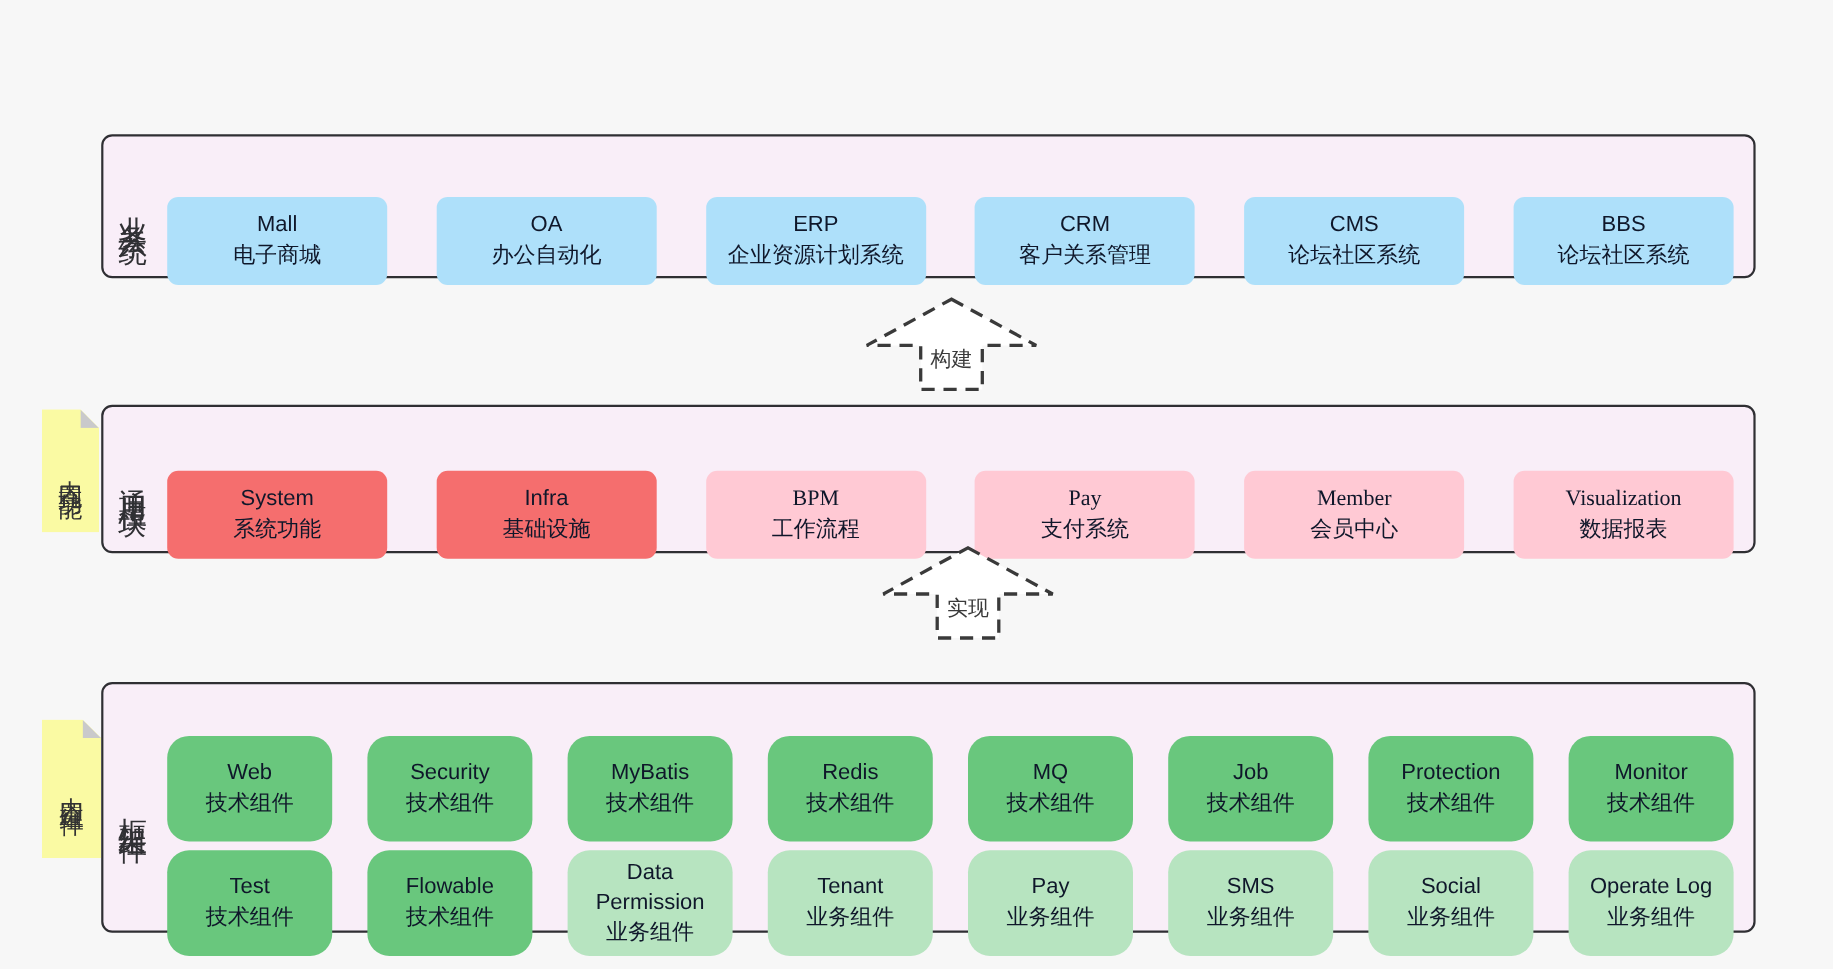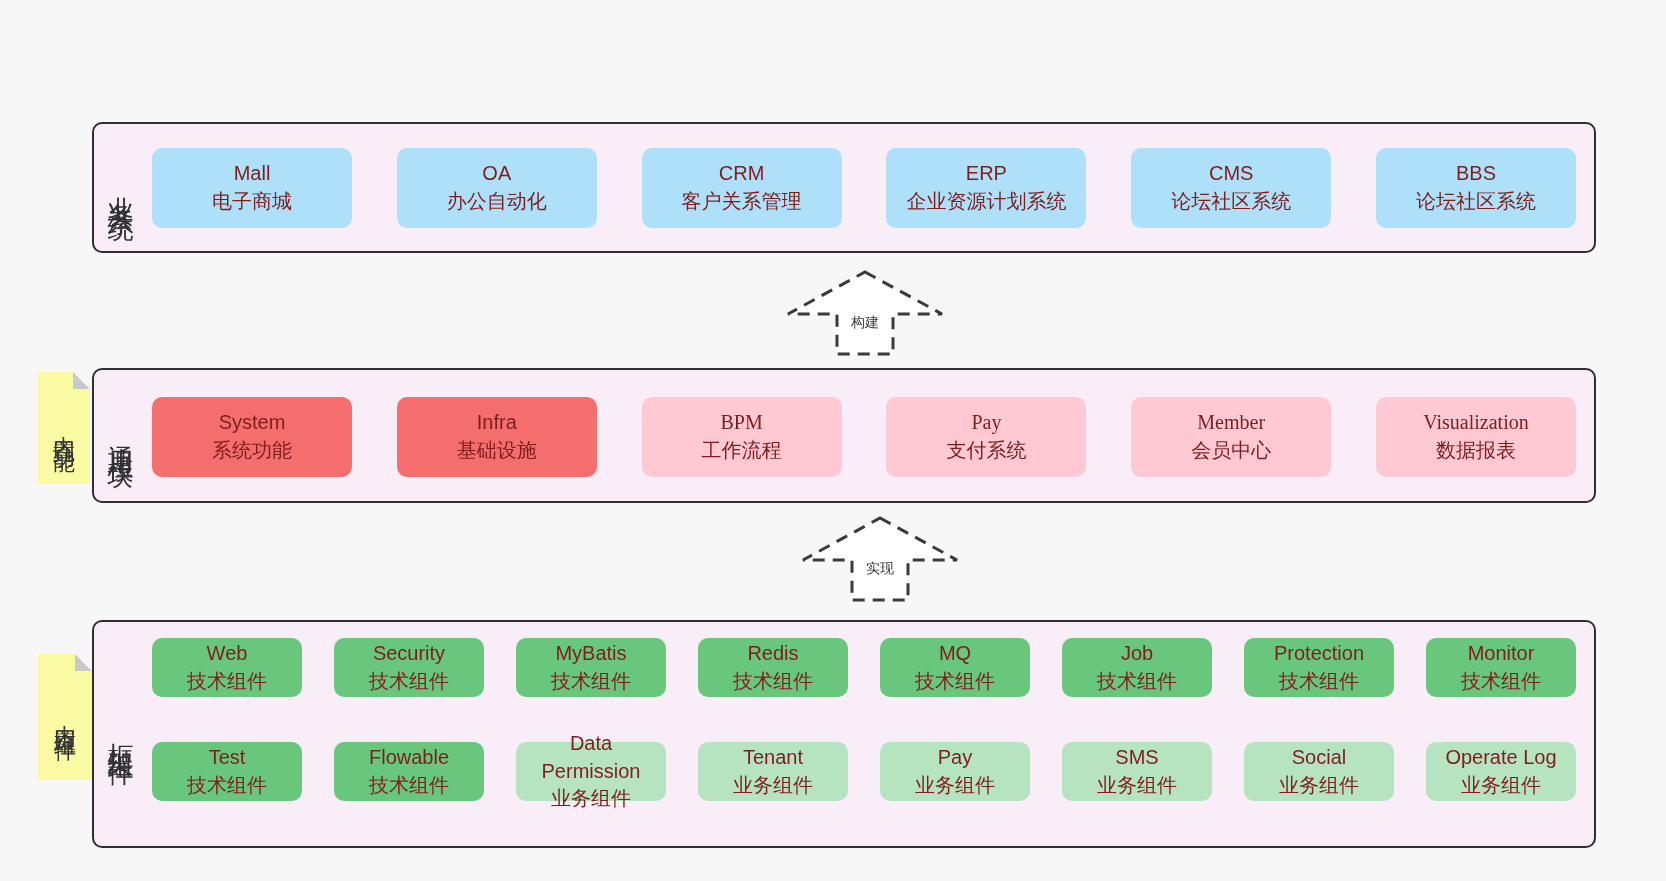--- a/index.html
+++ b/index.html
@@ -26,24 +26,24 @@
     position:absolute;left:58px;right:18px;
     display:flex;justify-content:space-between;
   }
   .band-1 .boxes{top:24px;}
   .band-2 .boxes{top:27px;gap:28px;}
   .band-3 .row-1{top:16px;}
   .band-3 .row-2{top:120px;}
   .box{
     display:flex;flex-direction:column;justify-content:center;align-items:flex-start;
     text-align:center;border-radius:10px;box-sizing:border-box;
-    font-size:20px;line-height:1.38;color:#7f1d1d;padding:2px 4px;
+    font-size:20px;line-height:1.38;color:#0f172a;padding:2px 4px;margin-top:31px;
   }
   .band-1 .box,.band-2 .box{width:200px;height:80px;}
-  .band-3 .box{width:150px;height:59px;}
+  .band-3 .box{width:150px;height:96px;border-radius:20px;}
   .c-blue{background:#aee0fa;}
   .c-red{background:#f56e6e;}
   .c-pink{background:#ffc9d4;font-family:Liberation Serif, serif;}
   .c-green{background:#69c77d;}
   .c-lgreen{background:#b7e4c0;}
   .box-name,.box-desc{width:100%;}
   
   .sticky{
     position:absolute;background:#fafaa3;z-index:3;
     clip-path:polygon(0 0,calc(100% - 17px) 0,100% 17px,100% 100%,0 100%);
@@ -55,50 +55,50 @@
   .sticky-text{
     position:absolute;left:50%;top:50%;transform:translate(-50%,-50%);
     writing-mode:vertical-lr;text-orientation:upright;
     font-size:22px;letter-spacing:5px;line-height:1;color:#333;white-space:nowrap;
   }
   .sticky-2{left:38px;top:372px;width:52px;height:112px;}
   .sticky-3{left:38px;top:654px;width:54px;height:126px;}
   
   .arrow{position:absolute;width:160px;height:90px;}
   .arrow-1{left:785px;top:268px;}
-  .arrow-2{left:800px;top:514px;}
+  .arrow-2{left:800px;top:494px;}
   .arrow svg{display:block;width:100%;height:100%;}
   .arrow-label{
     position:absolute;left:50%;top:46px;transform:translateX(-50%);
-    background:#ffffff;padding:0 3px;font-size:14px;color:#3a3a3a;white-space:nowrap;
+    background:#ffffff;padding:0 3px;font-size:19px;color:#3a3a3a;white-space:nowrap;
   }
 </style>
 </head>
 <body>
 
 <div class="canvas">
 
   <div class="band band-1">
     <div class="band-label">业务系统</div>
     <div class="boxes">
       <div class="box c-blue">
         <div class="box-name">Mall</div>
         <div class="box-desc">电子商城</div>
       </div>
       <div class="box c-blue">
         <div class="box-name">OA</div>
         <div class="box-desc">办公自动化</div>
       </div>
       <div class="box c-blue">
+        <div class="box-name">ERP</div>
+        <div class="box-desc">企业资源计划系统</div>
+      </div>
+      <div class="box c-blue">
         <div class="box-name">CRM</div>
         <div class="box-desc">客户关系管理</div>
-      </div>
-      <div class="box c-blue">
-        <div class="box-name">ERP</div>
-        <div class="box-desc">企业资源计划系统</div>
       </div>
       <div class="box c-blue">
         <div class="box-name">CMS</div>
         <div class="box-desc">论坛社区系统</div>
       </div>
       <div class="box c-blue">
         <div class="box-name">BBS</div>
         <div class="box-desc">论坛社区系统</div>
       </div>
     </div>

